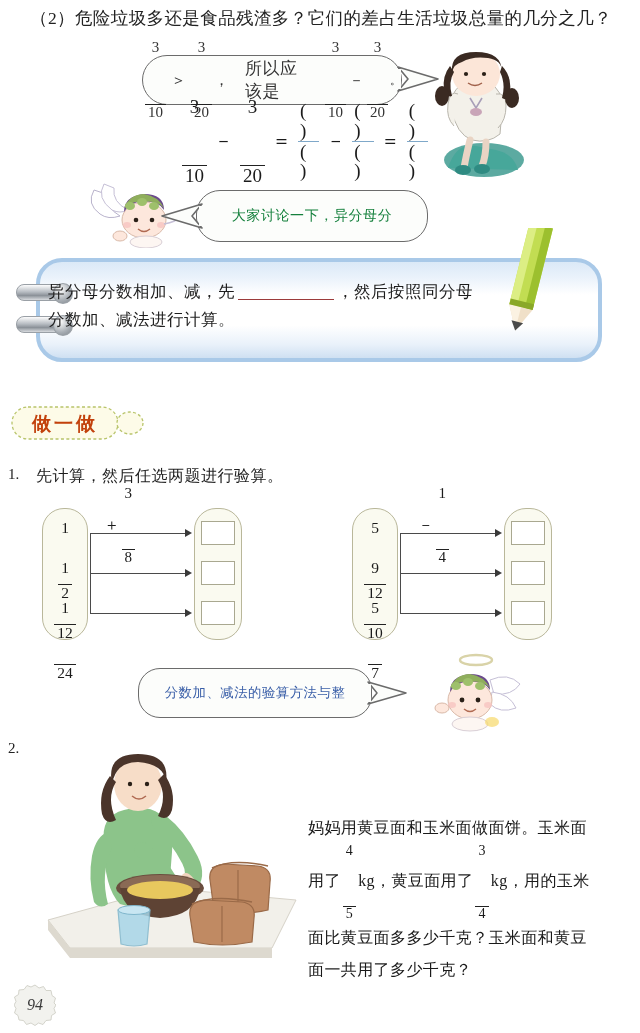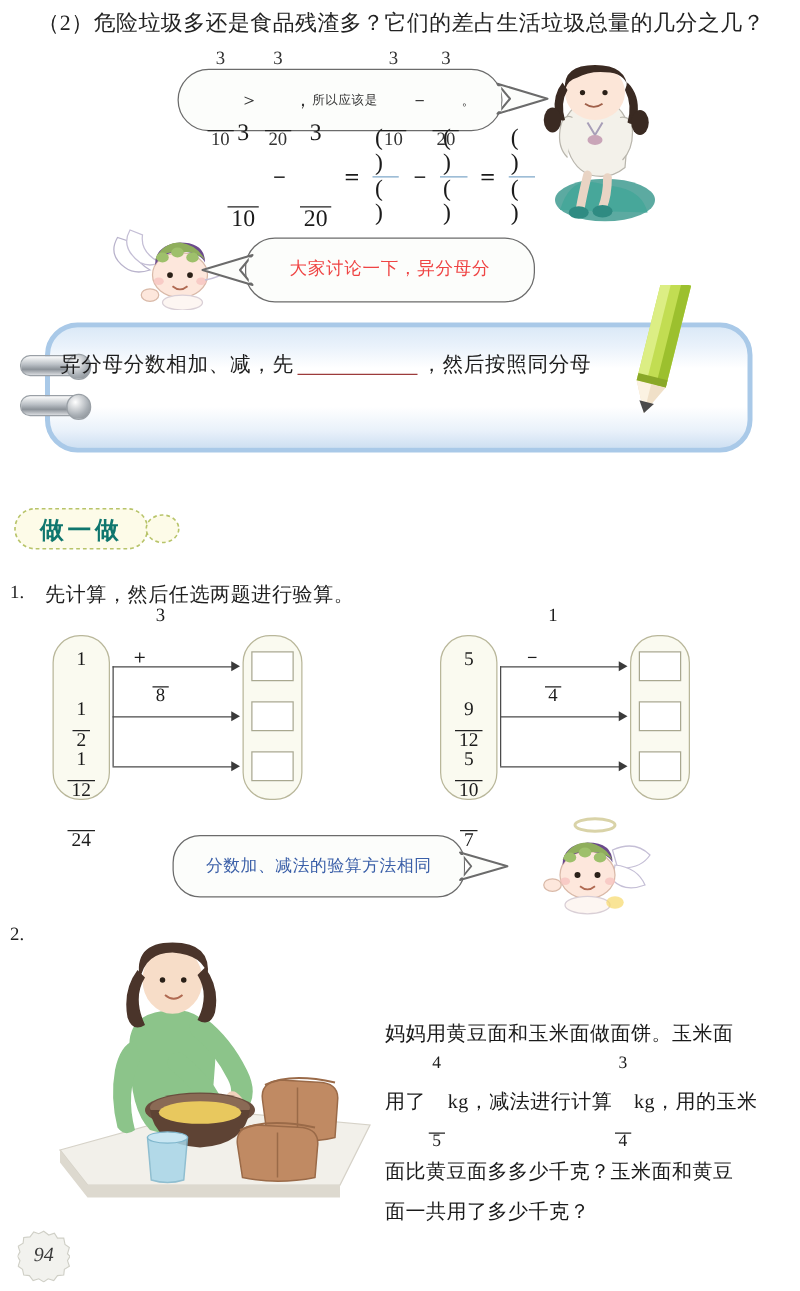--- a/index.html
+++ b/index.html
@@ -28,27 +28,27 @@
   
   .bubble {
     border:1.6px solid #6b6b6b; border-radius:26px;
     background:#fcfdfb; box-sizing:border-box;
     display:flex; align-items:center; justify-content:center;
   }
 
   
   #bubble1 { left:142px; top:55px; width:260px; height:50px; }
   #bubble1 .inner { display:flex; align-items:center; font-size:15px; color:#333; }
-  #bubble1 .hand { font-family:"Liberation Serif", serif; font-size:10px;
-                   margin:0 0; letter-spacing:0.5px; }
+  #bubble1 .hand { font-family:"Liberation Serif", serif; font-size:17px;
+                   margin:0 16px; letter-spacing:0.5px; }
   #bubble1-tail { left:396px; top:63px; width:44px; height:32px; }
 
   
   #bubble2 { left:196px; top:190px; width:232px; height:52px; border-radius:24px; }
-  #bubble2 .inner { font-size:14px; line-height:1.45; color:#ef4444;
+  #bubble2 .inner { font-size:14px; line-height:1.45; color:#15803d;
                     letter-spacing:0.6px; text-align:left; padding:0 10px; }
   #bubble2-tail { left:160px; top:200px; width:44px; height:32px; }
 
   
   #bubble3 { left:138px; top:668px; width:234px; height:50px; border-radius:22px; }
   #bubble3 .inner { font-size:13.4px; line-height:1.45; color:#3a5fa8;
                     letter-spacing:0.5px; text-align:left; padding:0 9px; }
   #bubble3-tail { left:366px; top:678px; width:42px; height:30px; }
 
   
@@ -79,21 +79,21 @@
                  border:1px solid #9aa0a6; }
   #ring1 { left:16px; top:284px; }
   #ring2 { left:16px; top:316px; }
 
   
   #pencil { left:498px; top:228px; width:58px; height:118px; }
 
   
   #zuoyizuo { left:10px; top:403px; width:140px; height:40px; }
   #zuoyizuo .label { position:absolute; left:22px; top:8px; font-size:19px;
-                     color:#0f766e; letter-spacing:3px; font-weight:bold; }
+                     color:#c2410c; letter-spacing:3px; font-weight:bold; }
 
   
   .item-num { font-size:15px; color:#222; }
   #item1-num { left:8px; top:466px; }
   #item1-text { left:36px; top:466px; font-size:16px; letter-spacing:0.5px; color:#1e1e1e; }
   #item2-num { left:8px; top:740px; }
 
   
   .chain { position:absolute; }
   .pill { position:absolute; border:1.4px solid #b9b79a; border-radius:22px;
@@ -244,20 +244,21 @@
     <path d="M42 4 L2 16 L42 28 L32 16 Z" fill="#fcfdfb" stroke="#6b6b6b" stroke-width="1.6" stroke-linejoin="round"></path>
     <rect x="39" y="6" width="5" height="20" fill="#fcfdfb"></rect>
   </svg>
 </div>
 
 <div class="abs" id="bluebox"></div>
 <div class="ring" id="ring1"></div>
 <div class="ring" id="ring2"></div>
 <div class="abs" id="bluebox-inner">
   <span>异分母分数相加、减，先</span><span class="blank-line"></span><span>，然后按照同分母</span><br>
+  <span>分数加、减法进行计算。</span>
 </div>
 
 <div class="abs" id="pencil">
   <svg width="58" height="118" viewBox="0 0 58 118">
     <g transform="rotate(14 29 59)">
       <rect x="16" y="-4" width="24" height="84" fill="#c2dd52"></rect>
       <rect x="16" y="-4" width="8" height="84" fill="#dcee84"></rect>
       <rect x="32" y="-4" width="8" height="84" fill="#9cc02e"></rect>
       <polygon points="16,80 40,80 28,104" fill="#f0e0c8"></polygon>
       <polygon points="16,80 28,80 28,104" fill="#fbf2e2"></polygon>
@@ -359,21 +360,21 @@
   <div class="arrow-line" style="left:48px; top:25px; width:1px; height:80px; background:#4a4a4a;"></div>
 
   <div class="pill pill-dst" style="left:152px; top:0;"></div>
   <div class="ansbox" style="left:159px; top:13px;"></div>
   <div class="ansbox" style="left:159px; top:53px;"></div>
   <div class="ansbox" style="left:159px; top:93px;"></div>
 </div>
 
 <div class="abs bubble" id="bubble3">
   <div class="inner">
-    <div>分数加、减法的验算方法相同</div>
+    <div>分数加、减法的验算方法与整</div>
   </div>
 </div>
 <div class="abs" id="bubble3-tail">
   <svg width="42" height="30" viewBox="0 0 42 30">
     <path d="M2 4 L40 15 L2 26 L11 15 Z" fill="#fcfdfb" stroke="#6b6b6b" stroke-width="1.5" stroke-linejoin="round"></path>
     <rect x="0" y="6" width="5" height="18" fill="#fcfdfb"></rect>
   </svg>
 </div>
 
 <div class="abs" style="left:424px; top:650px;">
@@ -437,21 +438,21 @@
     <path d="M76 158 L108 158 L105 192 Q92 196 79 192 Z" fill="#a8d6e8" opacity="0.85" stroke="#7fb6cc" stroke-width="1.2"></path>
     <ellipse cx="92" cy="158" rx="16" ry="4.5" fill="#c8e6f2" stroke="#7fb6cc" stroke-width="1"></ellipse>
   </svg>
 </div>
 
 <div class="abs" id="p2text">
   <span>妈妈用黄豆面和玉米面做面饼。玉米面</span><br>
   <span>用了</span><span class="frac">
       <span class="num">4</span>
       <span class="den">5</span>
-    </span><span>kg，减法进行计算</span><span class="frac">
+    </span><span>kg，黄豆面用了</span><span class="frac">
       <span class="num">3</span>
       <span class="den">4</span>
     </span><span>kg，用的玉米</span><br>
   <span>面比黄豆面多多少千克？玉米面和黄豆</span><br>
   <span>面一共用了多少千克？</span>
 </div>
 
 <div class="abs" id="pagenum">
   <svg width="42" height="42" viewBox="0 0 42 42">
     <path d="M21 1 L25 4 L29.5 2.5 L32 6.5 L37 6.5 L38 11.5 L41.5 14 L40 19 L42 21 L40 24.5 L41.5 29 L37.5 31.5 L37 36 L32 36.5 L29 40.5 L24.5 39 L21 41.5 L17 39 L12.5 40.5 L9.5 36.5 L5 36 L4 31.5 L0.5 29 L2 24.5 L0 21 L2 17.5 L0.5 13 L4.5 10.5 L5 6 L10 5.5 L13 1.5 L17 3 Z" fill="#f2f2ee" stroke="#cfcfc6" stroke-width="0.9"></path>

